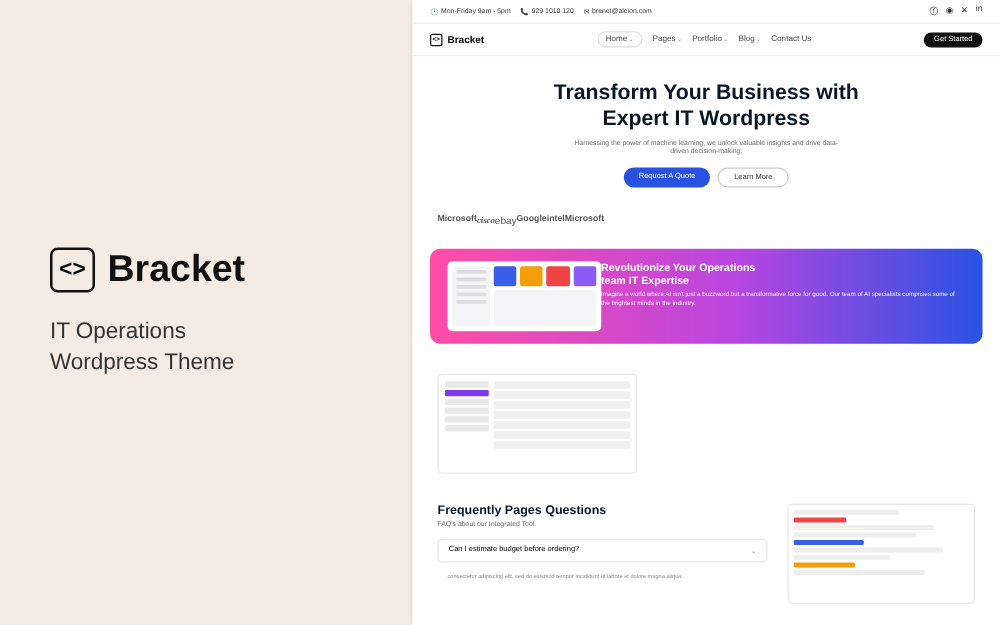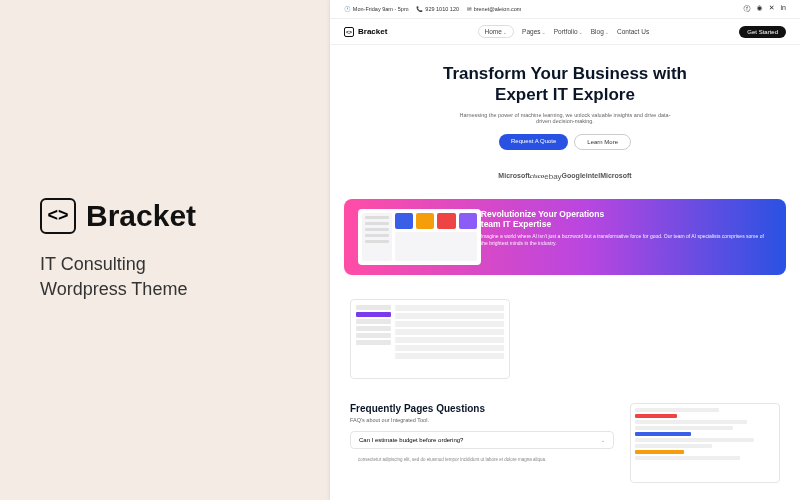--- a/index.html
+++ b/index.html
@@ -19,21 +19,21 @@
 .nav-brand-icon{width:10px;height:10px;border:1px solid #111;border-radius:2px;display:flex;align-items:center;justify-content:center;font-size:5px}
 .nav-menu{display:flex;gap:8px;color:#444}
 .nav-menu span{display:flex;align-items:center;gap:1px}
 .nav-cta{background:#111;color:#fff;padding:3px 8px;border-radius:10px;font-size:6px}
 .hero{text-align:center;padding:18px 40px 14px}
 .hero h1{font-size:17px;font-weight:800;color:#0a1628;line-height:1.25;margin-bottom:6px}
 .hero p{font-size:5.5px;color:#666;max-width:220px;margin:0 auto 10px}
 .hero-buttons{display:flex;gap:6px;justify-content:center}
 .btn-primary{background:#2952e3;color:#fff;padding:4px 12px;border-radius:10px;font-size:6px}
 .btn-secondary{border:1px solid #ccc;padding:4px 12px;border-radius:10px;font-size:6px;color:#333}
-.brands{display:flex;justify-content:center;padding:8px 20px;font-size:7px;color:#555;font-weight:600}
+.brands{display:flex;justify-content:flex-start;padding:8px 20px;font-size:7px;color:#555;font-weight:600}
 .brands .cisco{font-family:Georgia,serif;font-style:italic}
 .brands .ebay{font-weight:400;font-size:8px}
 .gradient-banner{margin:10px 14px;background:linear-gradient(90deg,#ff4da6 0%,#b946e0 55%,#2952e3 100%);border-radius:8px;padding:10px 14px;display:flex;color:#fff}
 .dash-preview{width:150px;height:56px;background:#fff;border-radius:4px;padding:4px;display:flex;gap:3px}
 .dash-side{width:30px;background:#f5f5f7;border-radius:2px}
 .dash-side-line{height:3px;background:#ddd;margin:3px 3px;border-radius:1px}
 .dash-main{flex:1;display:flex;flex-direction:column;gap:3px}
 .dash-cards{display:flex;gap:3px}
 .dash-card{flex:1;height:16px;border-radius:2px}
 .dash-chart{flex:1;background:#f5f5f7;border-radius:2px;position:relative}
@@ -62,21 +62,21 @@
 </style>
 </head>
 <body>
 
 <div class="left-panel">
   <div class="brand-logo">
     <div class="brand-icon">&lt;&gt;</div>
     <div class="brand-name">Bracket</div>
   </div>
   <div class="brand-subtitle">
-    <div>IT Consulting</div>
+    <div>IT Operations</div>
     <div>Wordpress Theme</div>
   </div>
 </div>
 
 <div class="right-panel">
   <div class="topbar">
     <div class="topbar-left">
       <span>🕐 <span>Mon-Friday 9am - 5pm</span></span>
       <span>📞 <span>929 1010 120</span></span>
       <span>✉ <span>brenet@aleion.com</span></span>
@@ -112,21 +112,21 @@
           <span class="chev">⌄</span>
         </span>
       <span>Contact Us</span>
     </div>
     <div class="nav-cta">Get Started</div>
   </div>
 
   <div class="hero">
     <h1>
       <div>Transform Your Business with</div>
-      <div>Expert IT Explore</div>
+      <div>Expert IT Wordpress</div>
     </h1>
     <p>Harnessing the power of machine learning, we unlock valuable insights and drive data-driven decision-making.</p>
     <div class="hero-buttons">
       <div class="btn-primary">Request A Quote</div>
       <div class="btn-secondary">Learn More</div>
     </div>
   </div>
 
   <div class="brands">
     <span>Microsoft</span>

